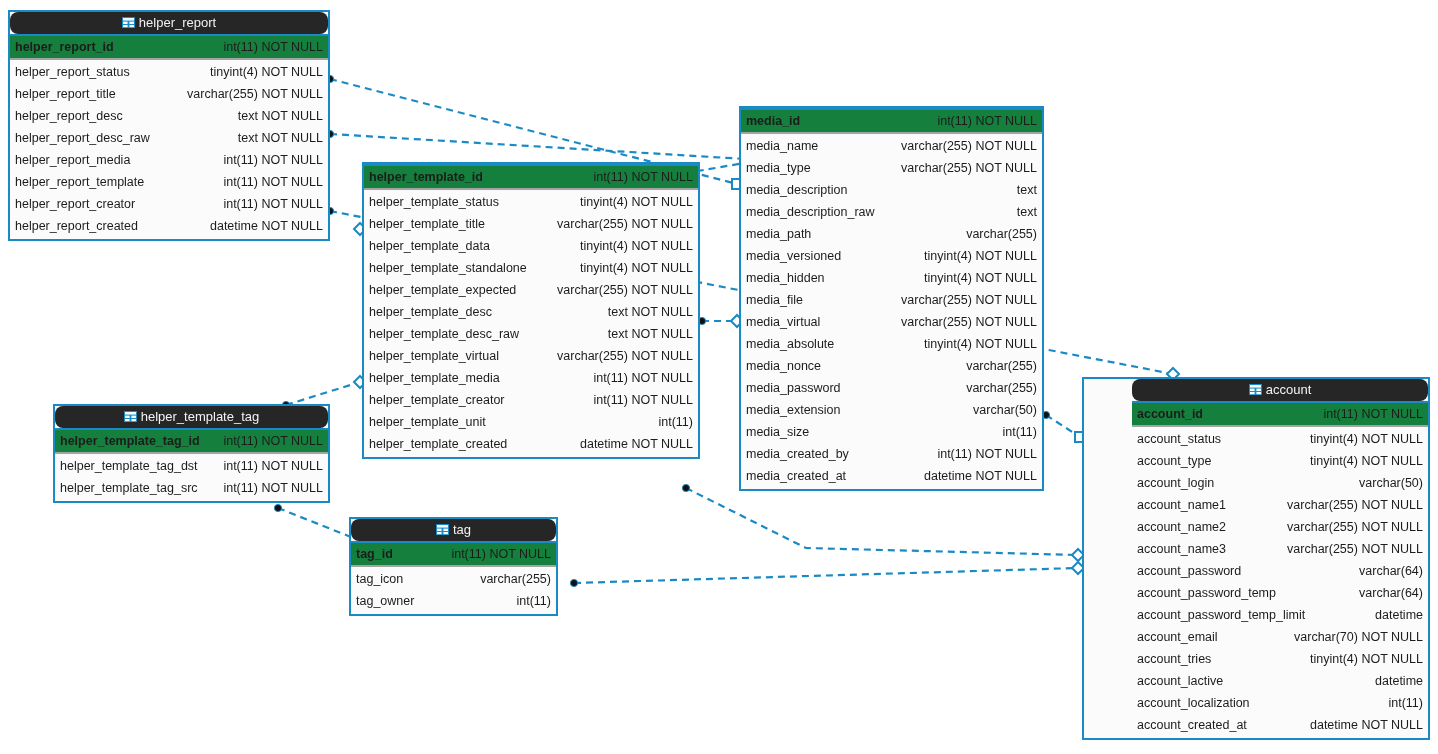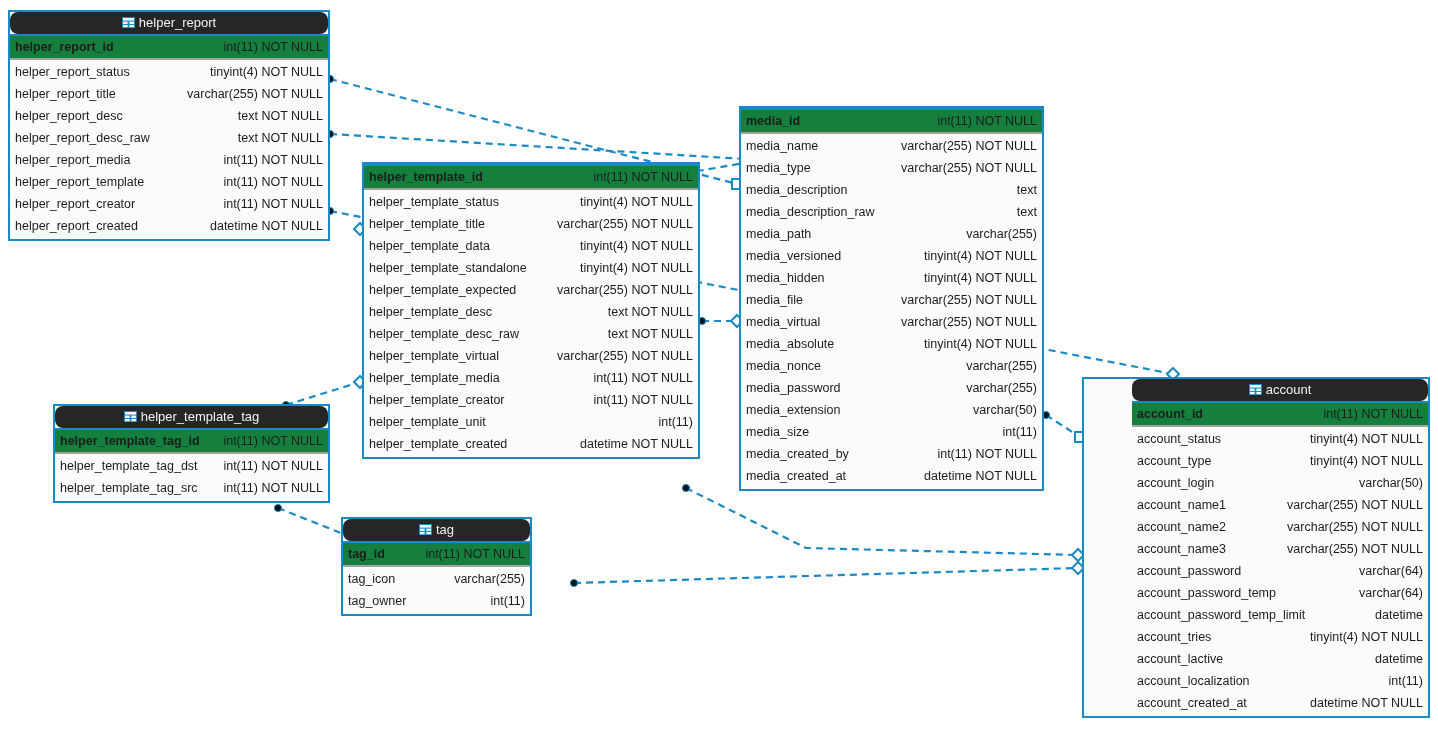--- a/index.html
+++ b/index.html
@@ -366,20 +366,24 @@
         </div>
         <div class="row">
           <span class="col-name">account_password_temp</span>
           <span class="col-type">varchar(64)</span>
         </div>
         <div class="row">
           <span class="col-name">account_password_temp_limit</span>
           <span class="col-type">datetime</span>
         </div>
         <div class="row">
+          <span class="col-name">account_email</span>
+          <span class="col-type">varchar(70) NOT NULL</span>
+        </div>
+        <div class="row">
           <span class="col-name">account_tries</span>
           <span class="col-type">tinyint(4) NOT NULL</span>
         </div>
         <div class="row">
           <span class="col-name">account_lactive</span>
           <span class="col-type">datetime</span>
         </div>
         <div class="row">
           <span class="col-name">account_localization</span>
           <span class="col-type">int(11)</span>
@@ -409,21 +413,21 @@
         <div class="row">
           <span class="col-name">helper_template_tag_dst</span>
           <span class="col-type">int(11) NOT NULL</span>
         </div>
         <div class="row">
           <span class="col-name">helper_template_tag_src</span>
           <span class="col-type">int(11) NOT NULL</span>
         </div>
       </div>
     </div>
-    <div class="entity" style="left: 341px; top: 517px; width: 191px;">
+    <div class="entity" style="left: 349px; top: 517px; width: 209px;">
       <div class="entity-header"><svg class="tbl-icon" viewBox="0 0 13 11" xmlns="http://www.w3.org/2000/svg">
           <rect x="0" y="0" width="13" height="11" fill="#1a8ac4"></rect>
           <rect x="1" y="1" width="11" height="2.6" fill="#ffffff" opacity="0.95"></rect>
           <rect x="1" y="4.6" width="4.6" height="2.4" fill="#ffffff" opacity="0.95"></rect>
           <rect x="7.4" y="4.6" width="4.6" height="2.4" fill="#ffffff" opacity="0.95"></rect>
           <rect x="1" y="8" width="4.6" height="2.2" fill="#ffffff" opacity="0.95"></rect>
           <rect x="7.4" y="8" width="4.6" height="2.2" fill="#ffffff" opacity="0.95"></rect>
         </svg><span>tag</span></div>
       <div class="pk-row">
         <div class="row">

